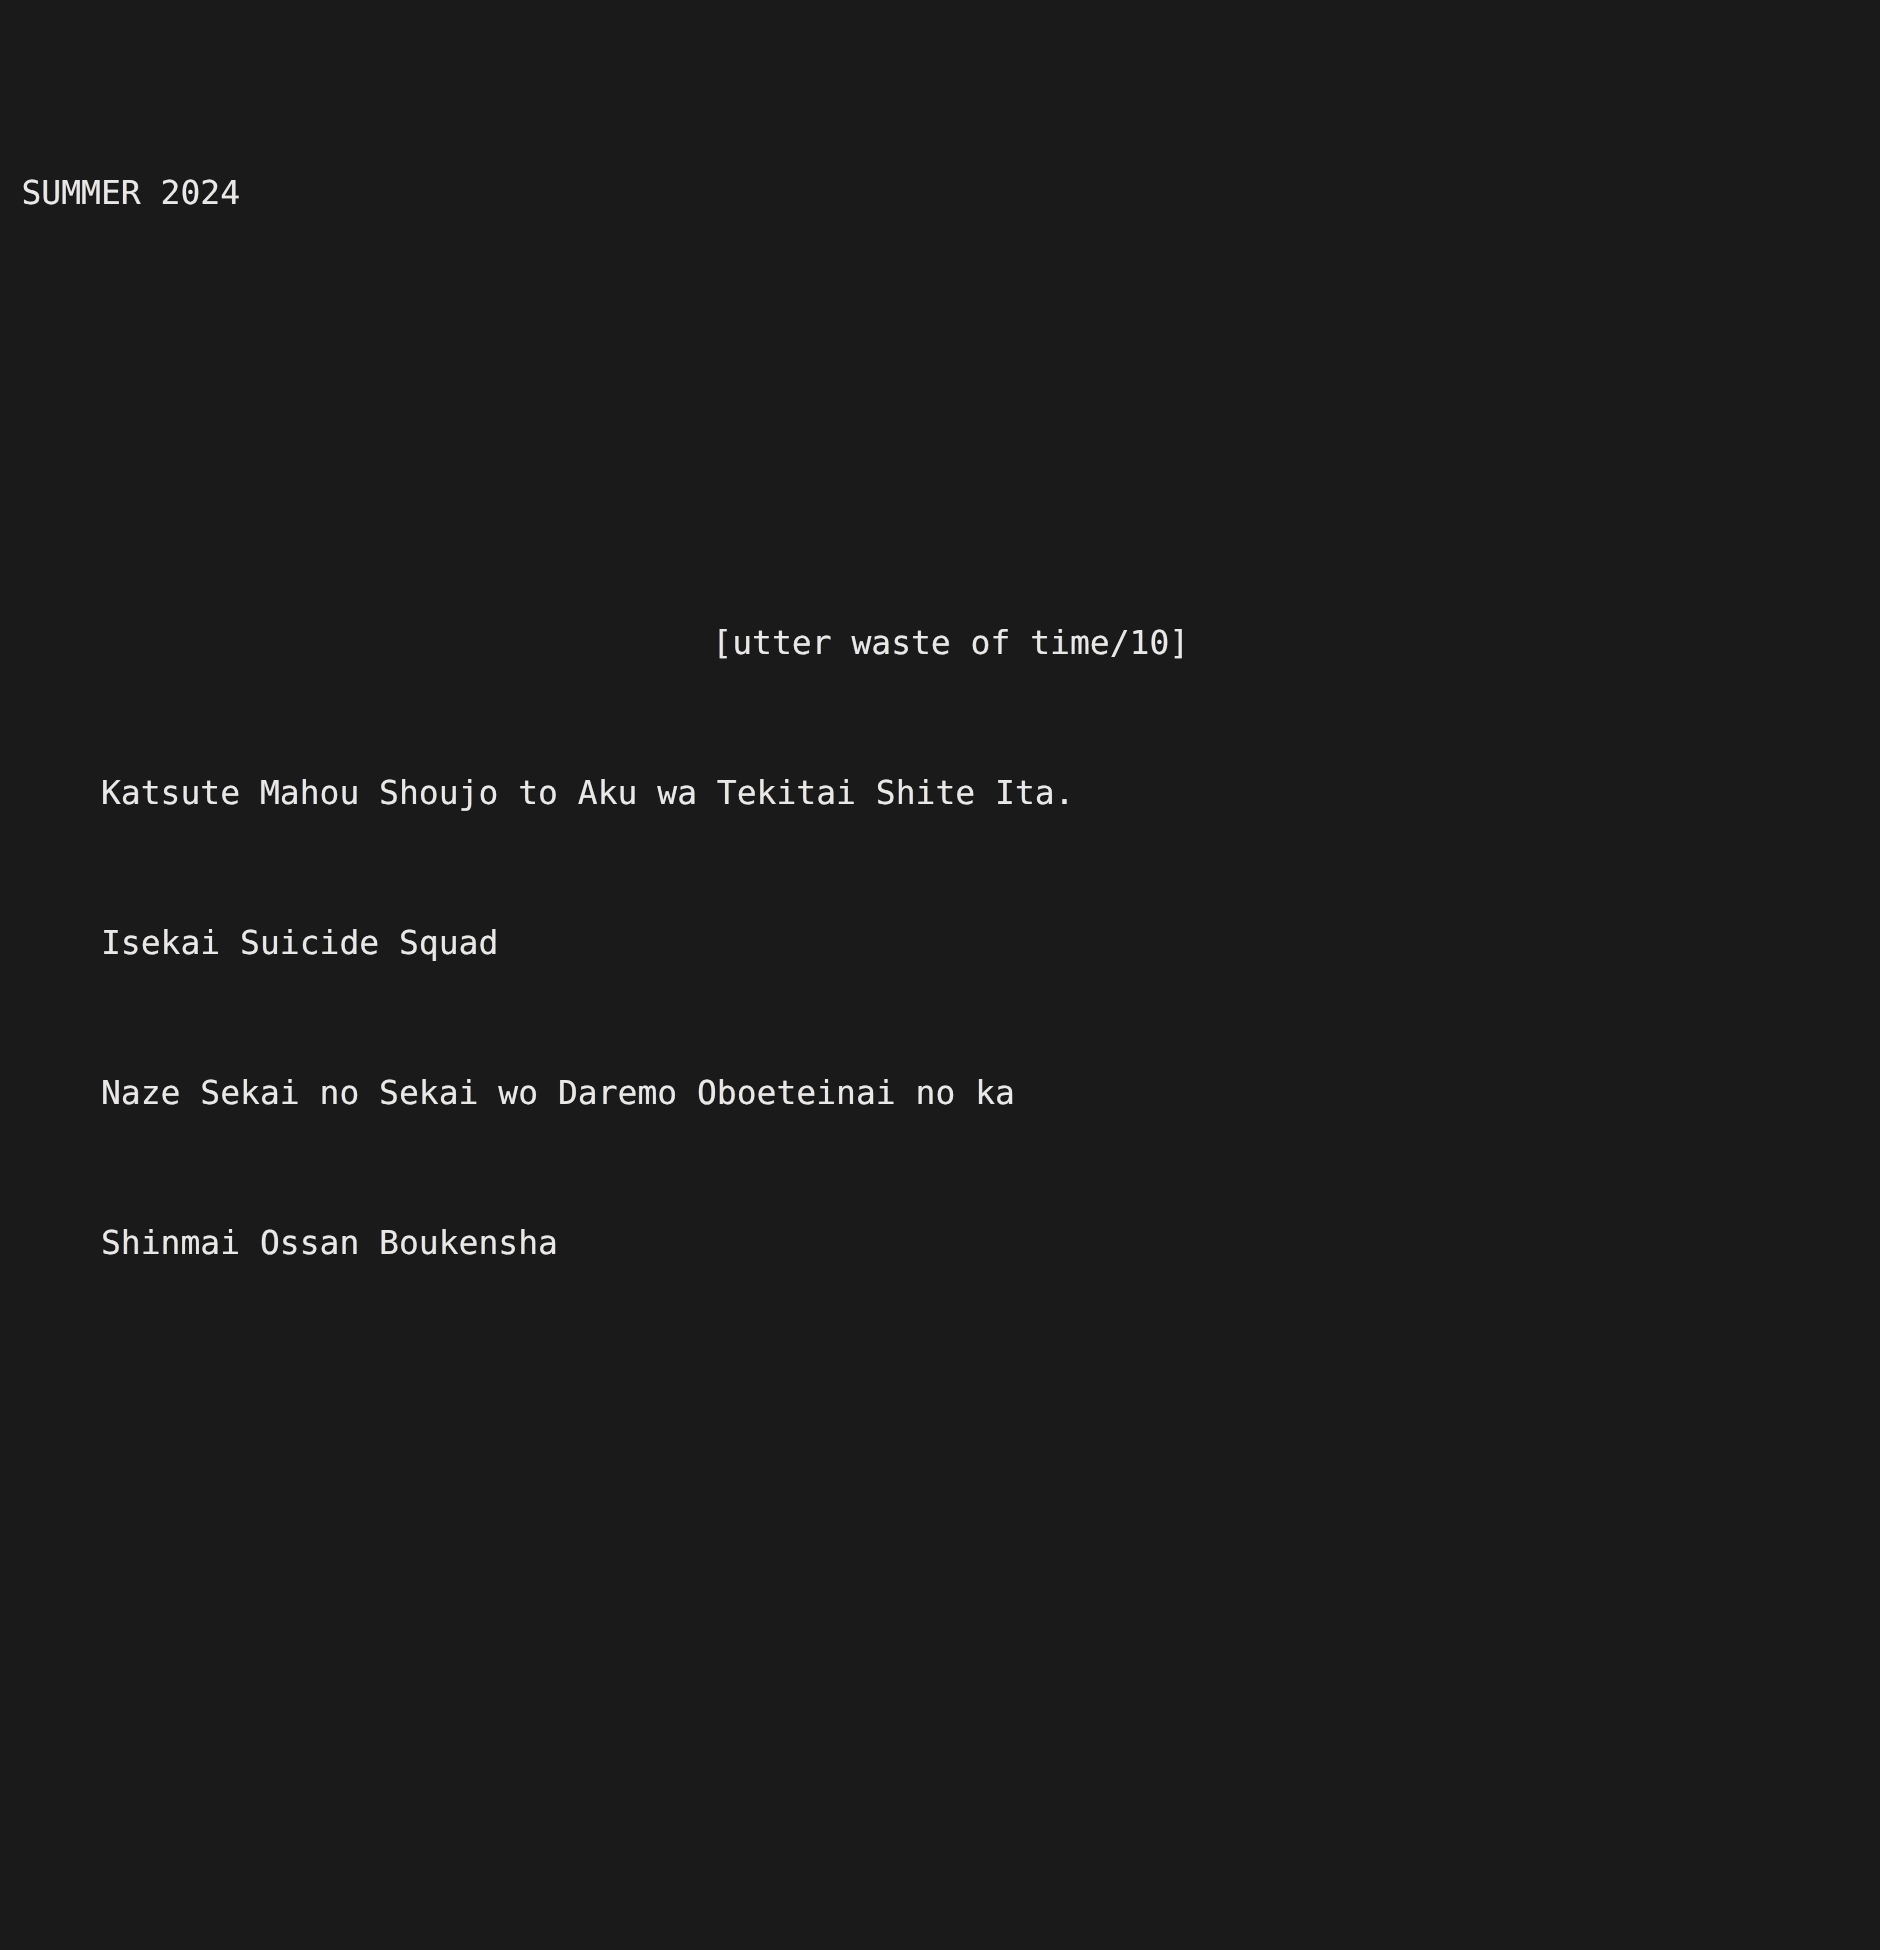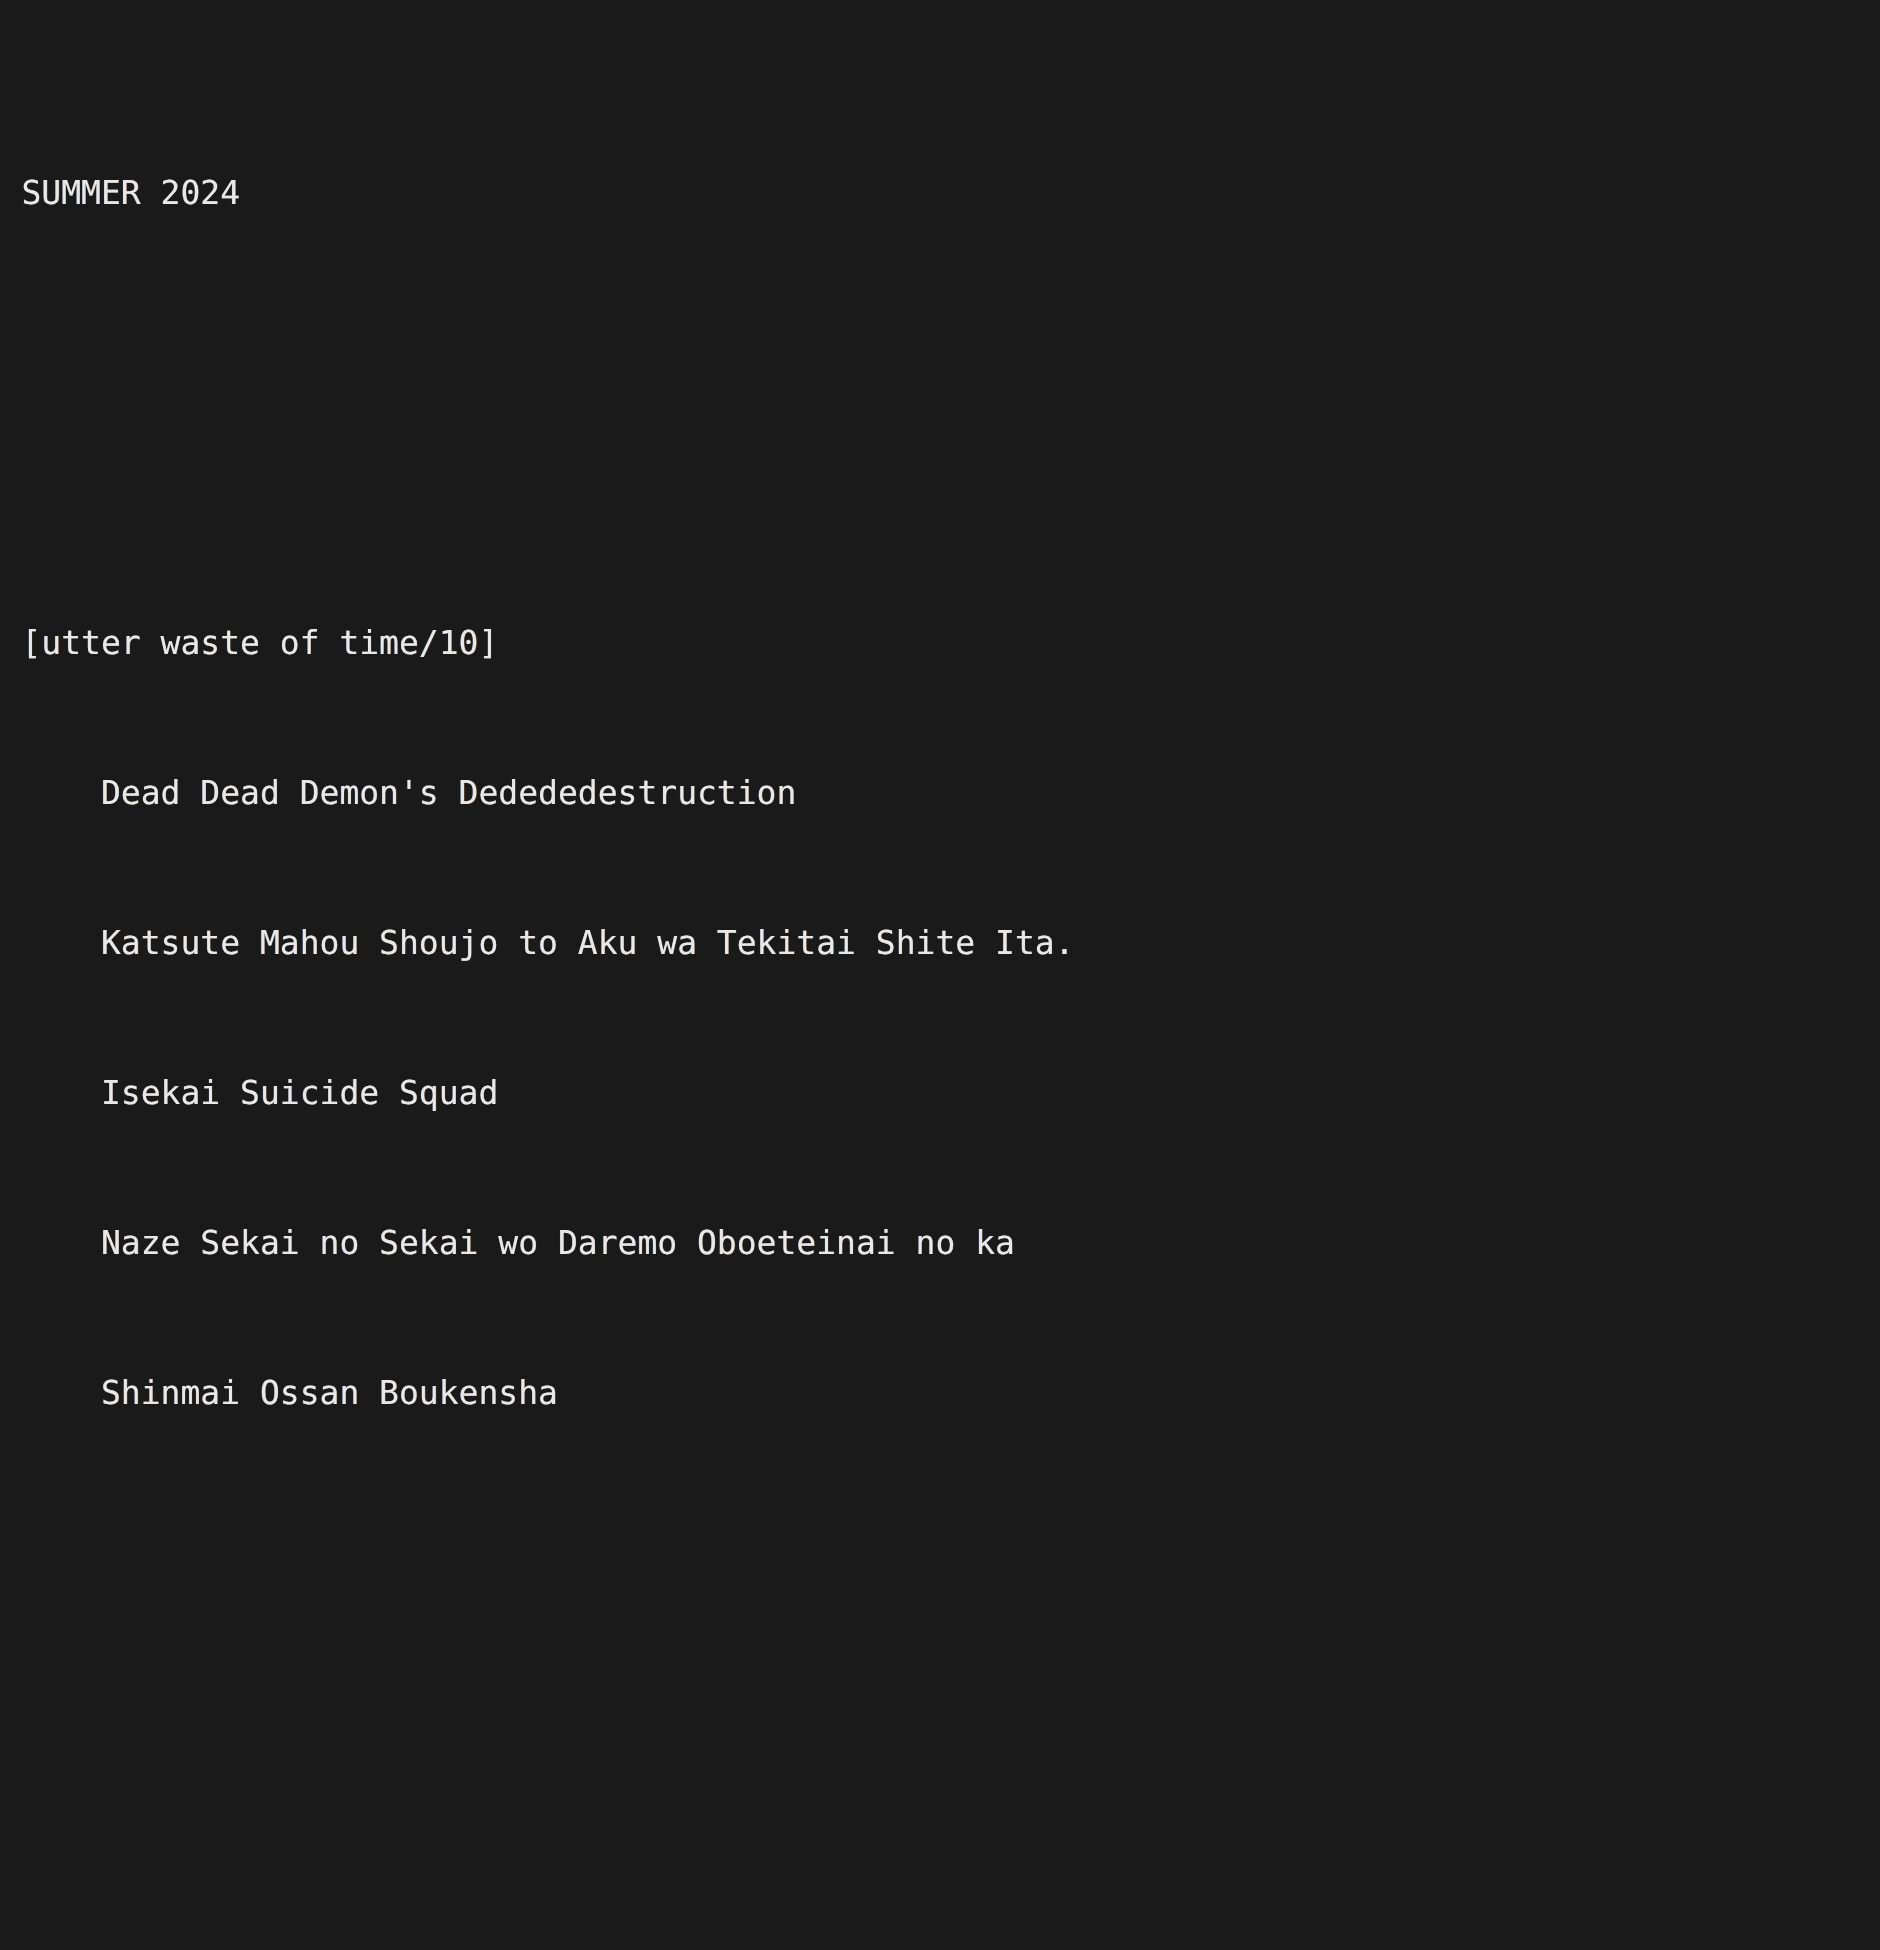--- a/index.html
+++ b/index.html
@@ -28,36 +28,35 @@
     white-space: pre;
     text-rendering: geometricPrecision;
     -webkit-font-smoothing: antialiased;
     text-shadow: 0.3px 0 rgba(255,190,120,0.45), -0.3px 0 rgba(120,170,255,0.40);
   }
   .blank {
     display: block;
     height: 50px;
   }
   .season-title { display: block; height: 50px; white-space: pre; }
-  .bracket-header { display: block; height: 50px; white-space: pre; }
+  .bracket-header { display: block; height: 50px; white-space: pre; text-align: center; }
   .entry { display: block; height: 50px; white-space: pre; }
   .section { display: block; }
 </style>
 </head>
 <body style="background: rgb(26, 26, 26);">
 
 <div id="page" style="background: rgb(26, 26, 26);">
   <div class="doc" style="color: rgb(232, 232, 232);">
 
     <span class="season-title">SUMMER 2024</span>
     <span class="blank"></span>
 
     <span class="section">
       <span class="bracket-header">[utter waste of time/10]</span>
-      <span class="entry">    Dead Dead Demon's Dedededestruction</span>
       <span class="entry">    Katsute Mahou Shoujo to Aku wa Tekitai Shite Ita.</span>
       <span class="entry">    Isekai Suicide Squad</span>
       <span class="entry">    Naze Sekai no Sekai wo Daremo Oboeteinai no ka</span>
       <span class="entry">    Shinmai Ossan Boukensha</span>
     </span>
 
     
 
     
 

